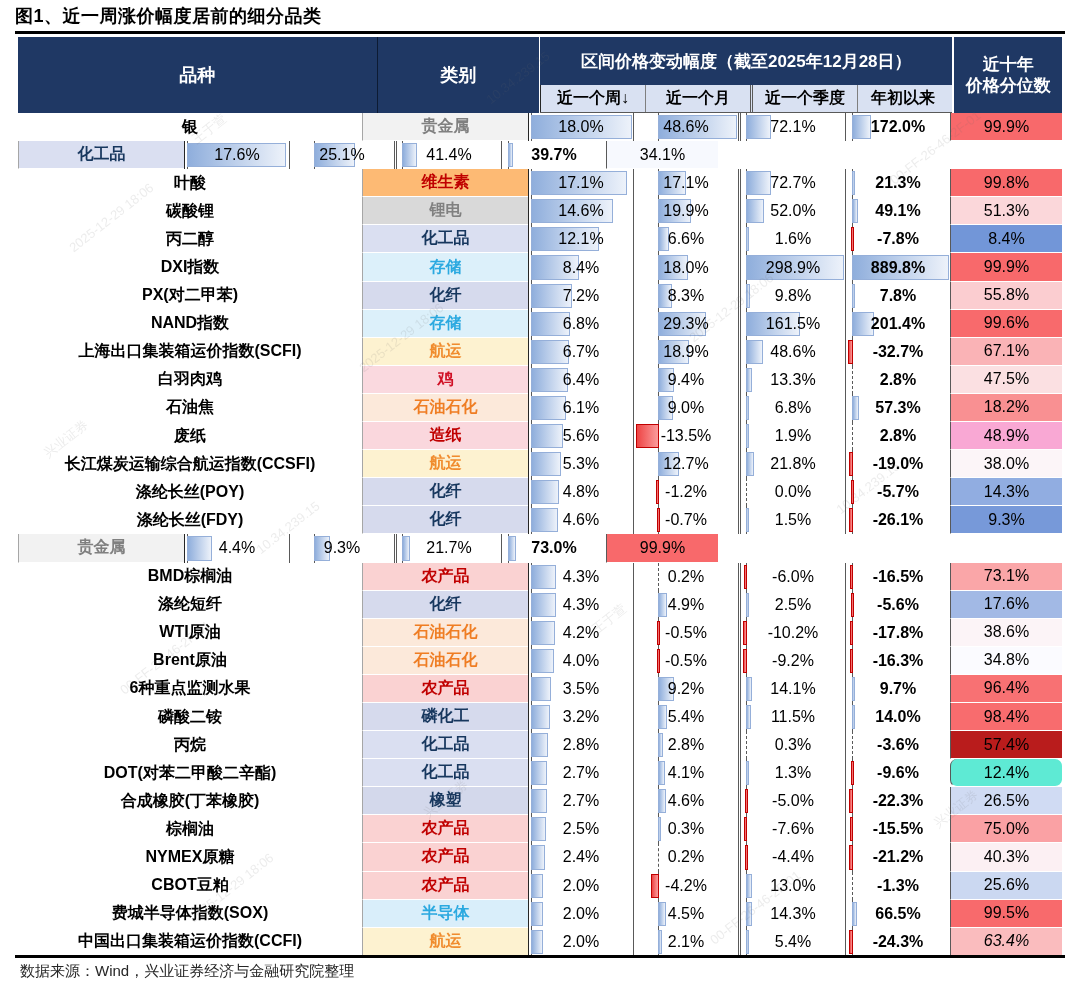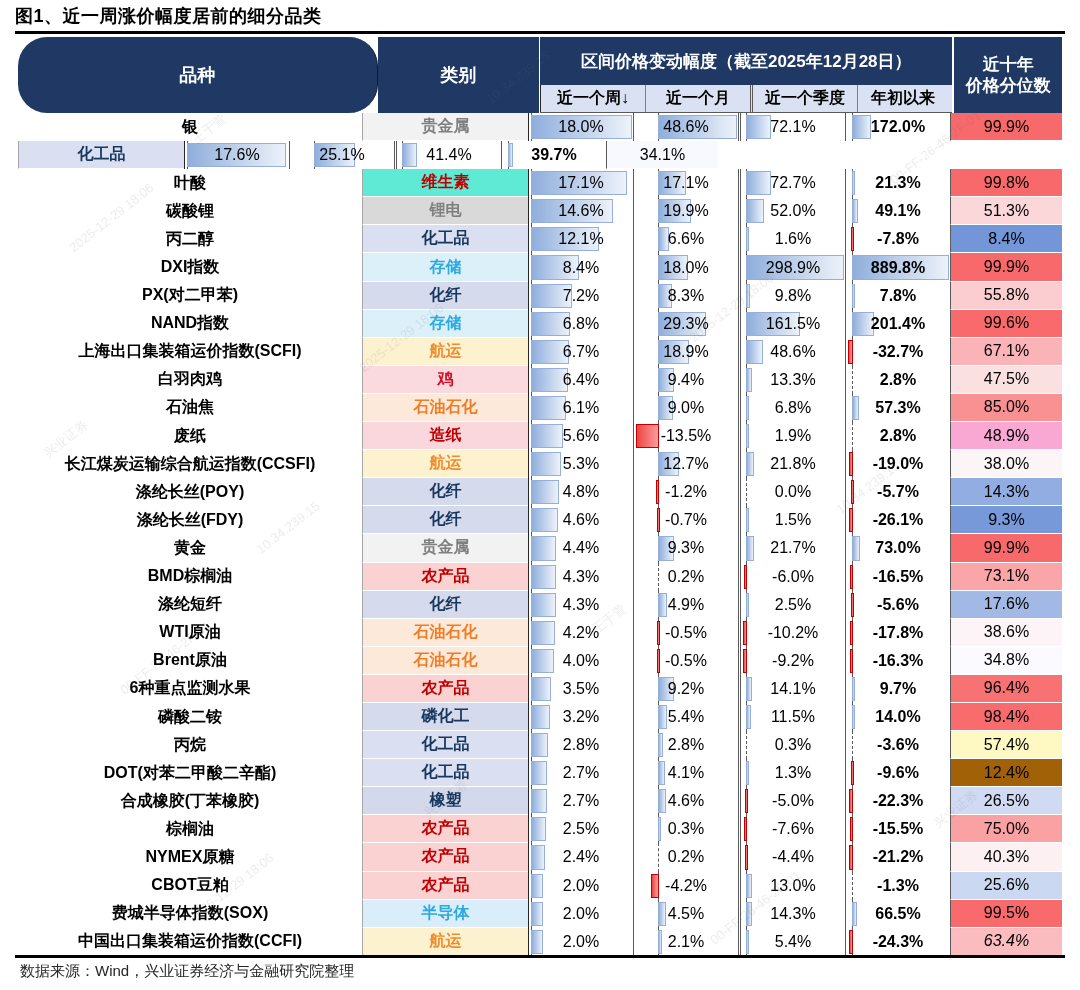--- a/index.html
+++ b/index.html
@@ -9,21 +9,21 @@
     -webkit-font-smoothing:antialiased;
   }
   .page{position:relative;width:1080px;height:990px;}
   .fig-title{position:absolute;left:15px;top:4px;font-size:18px;font-weight:bold;letter-spacing:.5px;}
   .rule{position:absolute;left:15px;width:1050px;height:3px;background:#000;}
   .rule-top{top:31px;}
   .rule-bottom{top:955px;}
   .tbl{position:absolute;left:18px;top:37px;width:1044px;}
   .thead{display:flex;height:76px;}
   .hc{background:#1F3864;color:#fff;font-weight:bold;display:flex;align-items:center;justify-content:center;box-sizing:border-box;}
-  .h-product{width:368px;font-size:18px;border-right:1px solid #0d1b33;border-radius:29px;}
+  .h-product{width:368px;font-size:18px;border-right:1px solid #0d1b33;}
   .h-category{width:166px;font-size:18px;border-right:1px solid #fff;}
   .h-mid{width:422px;display:flex;flex-direction:column;}
   .h-range{height:48px;font-size:17px;background:#1F3864;color:#fff;font-weight:bold;display:flex;align-items:center;justify-content:center;}
   .h-subs{height:28px;display:flex;background:#D9E1F2;border-bottom:1px solid #595959;box-sizing:border-box;}
   .h-sub{font-size:16px;font-weight:bold;display:flex;align-items:center;justify-content:center;box-sizing:border-box;border-left:1px solid #7f7f7f;}
   .h-sub:first-child{border-left:1px solid #262626;}
   .h-sub.w-week{width:105px;}
   .h-sub.w-month{width:105px;}
   .h-sub.w-quarter{width:107px;border-left:3px double #595959;}
   .h-sub.w-ytd{width:91px;}
@@ -117,21 +117,21 @@
           </div>
           <div class="cell c-bar c-ytd">
             <div class="axis" style="left: 5.54472px;"></div>
             <div class="bar" style="left: 5.54472px; width: 3.30352px;"></div>
             <span class="val">39.7%</span>
           </div>
           <div class="cell c-pct" style="background: rgb(247, 249, 254);">34.1%</div>
         </div>
         <div class="row">
           <div class="cell c-name">叶酸</div>
-          <div class="cell c-cat" style="background: #5eead4; color: rgb(192, 0, 0);">维生素</div>
+          <div class="cell c-cat" style="background: #fdba74; color: rgb(192, 0, 0);">维生素</div>
           <div class="cell c-bar c-week">
             <div class="axis" style="left: 2px;"></div>
             <div class="bar" style="left: 2px; width: 94px;"></div>
             <span class="val">17.1%</span>
           </div>
           <div class="cell c-bar c-month">
             <div class="axis" style="left: 23.7391px;"></div>
             <div class="bar" style="left: 23.7391px; width: 26.5362px;"></div>
             <span class="val">17.1%</span>
           </div>
@@ -337,21 +337,21 @@
           <div class="cell c-bar c-quarter">
             <div class="axis" style="left: 5.2999px;"></div>
             <div class="bar" style="left: 5.2999px; width: 1.19994px;"></div>
             <span class="val">6.8%</span>
           </div>
           <div class="cell c-bar c-ytd">
             <div class="axis" style="left: 5.54472px;"></div>
             <div class="bar" style="left: 5.54472px; width: 5.21138px;"></div>
             <span class="val">57.3%</span>
           </div>
-          <div class="cell c-pct" style="background: rgb(249, 144, 146);">85.0%</div>
+          <div class="cell c-pct" style="background: rgb(249, 144, 146);">18.2%</div>
         </div>
         <div class="row">
           <div class="cell c-name">废纸</div>
           <div class="cell c-cat" style="background: rgb(250, 215, 221); color: rgb(192, 0, 0);">造纸</div>
           <div class="cell c-bar c-week">
             <div class="axis" style="left: 2px;"></div>
             <div class="bar" style="left: 2px; width: 30.1111px;"></div>
             <span class="val">5.6%</span>
           </div>
           <div class="cell c-bar c-month">
@@ -438,21 +438,20 @@
             <span class="val">1.5%</span>
           </div>
           <div class="cell c-bar c-ytd">
             <div class="axis" style="left: 5.54472px;"></div>
             <div class="bar neg" style="left: 2.71545px; width: 1.82927px;"></div>
             <span class="val">-26.1%</span>
           </div>
           <div class="cell c-pct" style="background: rgb(119, 153, 217);">9.3%</div>
         </div>
         <div class="row">
-          <div class="cell c-name">黄金</div>
           <div class="cell c-cat" style="background: rgb(242, 242, 242); color: rgb(128, 128, 128);">贵金属</div>
           <div class="cell c-bar c-week">
             <div class="axis" style="left: 2px;"></div>
             <div class="bar" style="left: 2px; width: 23.4444px;"></div>
             <span class="val">4.4%</span>
           </div>
           <div class="cell c-bar c-month">
             <div class="axis" style="left: 23.7391px;"></div>
             <div class="bar" style="left: 23.7391px; width: 13.9758px;"></div>
             <span class="val">9.3%</span>
@@ -632,21 +631,21 @@
             <span class="val">2.8%</span>
           </div>
           <div class="cell c-bar c-quarter">
             <div class="axis" style="left: 5.2999px;"></div>
             <span class="val">0.3%</span>
           </div>
           <div class="cell c-bar c-ytd">
             <div class="axis" style="left: 5.54472px;"></div>
             <span class="val">-3.6%</span>
           </div>
-          <div class="cell c-pct" style="background: #fef9c3;">57.4%</div>
+          <div class="cell c-pct" style="background: #b91c1c;">57.4%</div>
         </div>
         <div class="row">
           <div class="cell c-name">DOT(对苯二甲酸二辛酯)</div>
           <div class="cell c-cat" style="background: rgb(218, 223, 241); color: rgb(23, 55, 94);">化工品</div>
           <div class="cell c-bar c-week">
             <div class="axis" style="left: 2px;"></div>
             <div class="bar" style="left: 2px; width: 14px;"></div>
             <span class="val">2.7%</span>
           </div>
           <div class="cell c-bar c-month">
@@ -657,21 +656,21 @@
           <div class="cell c-bar c-quarter">
             <div class="axis" style="left: 5.2999px;"></div>
             <div class="bar" style="left: 5.2999px; width: 1px;"></div>
             <span class="val">1.3%</span>
           </div>
           <div class="cell c-bar c-ytd">
             <div class="axis" style="left: 5.54472px;"></div>
             <div class="bar neg" style="left: 4.50406px; width: 1px;"></div>
             <span class="val">-9.6%</span>
           </div>
-          <div class="cell c-pct" style="background: #a16207;">12.4%</div>
+          <div class="cell c-pct" style="background: #5eead4; border-radius: 7px;">12.4%</div>
         </div>
         <div class="row">
           <div class="cell c-name">合成橡胶(丁苯橡胶)</div>
           <div class="cell c-cat" style="background: rgb(211, 216, 235); color: rgb(23, 55, 94);">橡塑</div>
           <div class="cell c-bar c-week">
             <div class="axis" style="left: 2px;"></div>
             <div class="bar" style="left: 2px; width: 14px;"></div>
             <span class="val">2.7%</span>
           </div>
           <div class="cell c-bar c-month">

